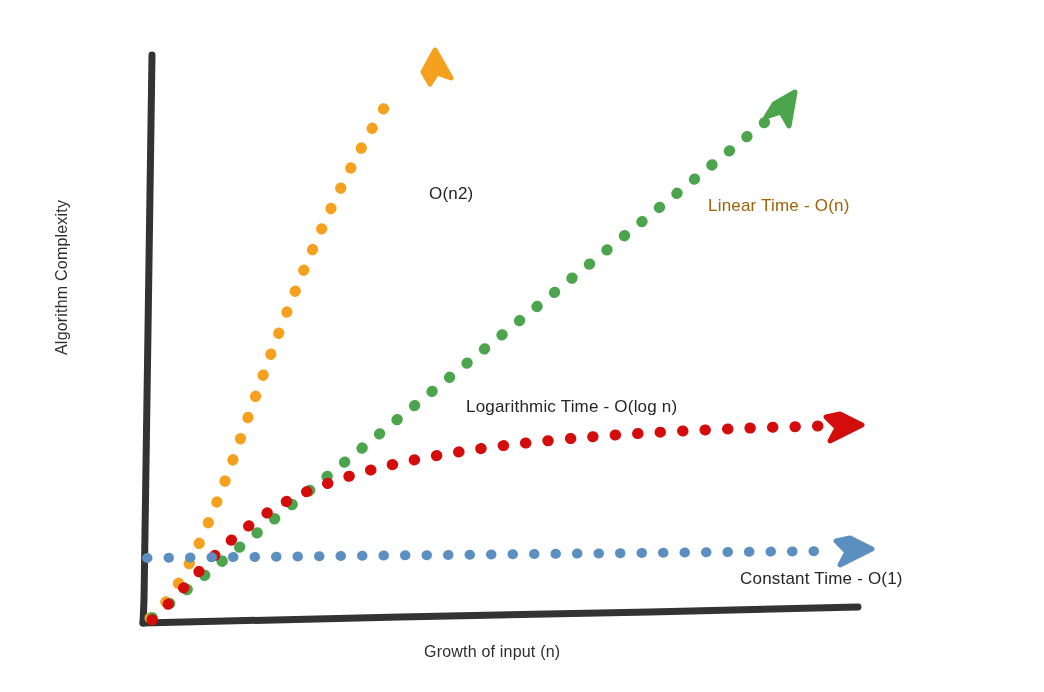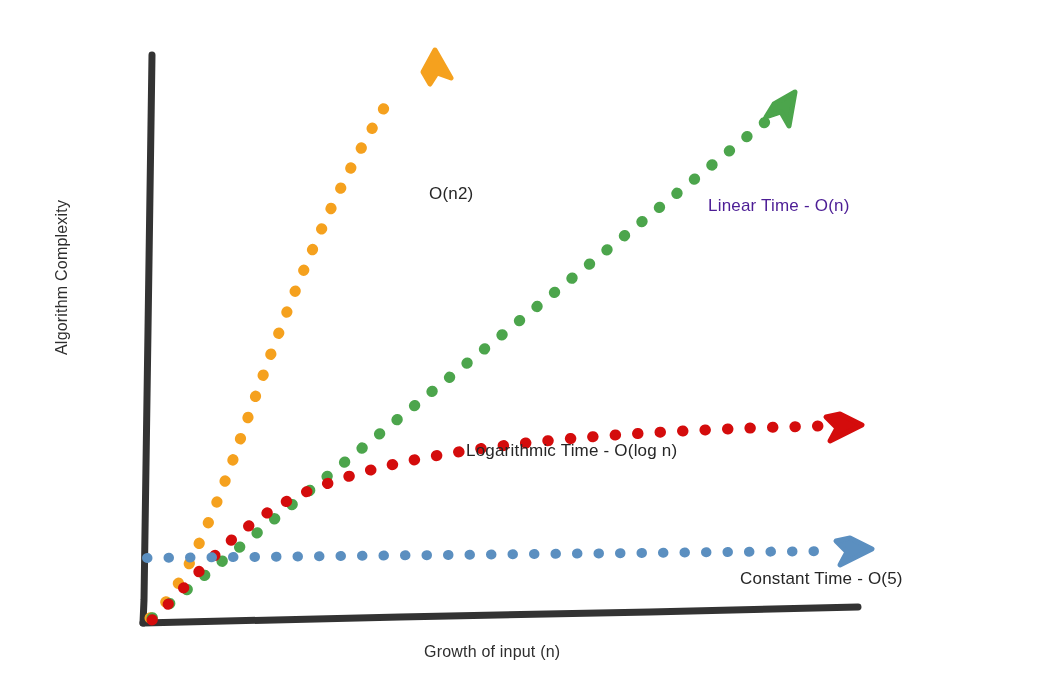--- a/index.html
+++ b/index.html
@@ -89,19 +89,19 @@
       <path id="arrow-constant" d="M 872 549 L 840 565 L 847 552 L 836 541 L 850 538 Z" fill="#5B8FC0" stroke="#5B8FC0" stroke-width="5" stroke-linejoin="round"></path>
     </g>
   </svg>
 
   <div class="axis-title" id="y-axis-title">Algorithm Complexity</div>
 
   <div class="axis-title" id="x-axis-title">Growth of input (n)</div>
 
   <div class="series-label" id="label-quadratic" style="color: rgb(38, 38, 38);">O(n2)</div>
 
-  <div class="series-label" id="label-linear" style="color: #4c1d95;">Linear Time - O(n)</div>
+  <div class="series-label" id="label-linear" style="color: #a16207;">Linear Time - O(n)</div>
 
-  <div class="series-label" id="label-log" style="color: rgb(38, 38, 38); margin-top: 44px;">Logarithmic Time - O(log n)</div>
+  <div class="series-label" id="label-log" style="color: rgb(38, 38, 38);">Logarithmic Time - O(log n)</div>
 
-  <div class="series-label" id="label-constant" style="color: rgb(38, 38, 38);">Constant Time - O(5)</div>
+  <div class="series-label" id="label-constant" style="color: rgb(38, 38, 38);">Constant Time - O(1)</div>
 
 </div>
 
 </body></html>

